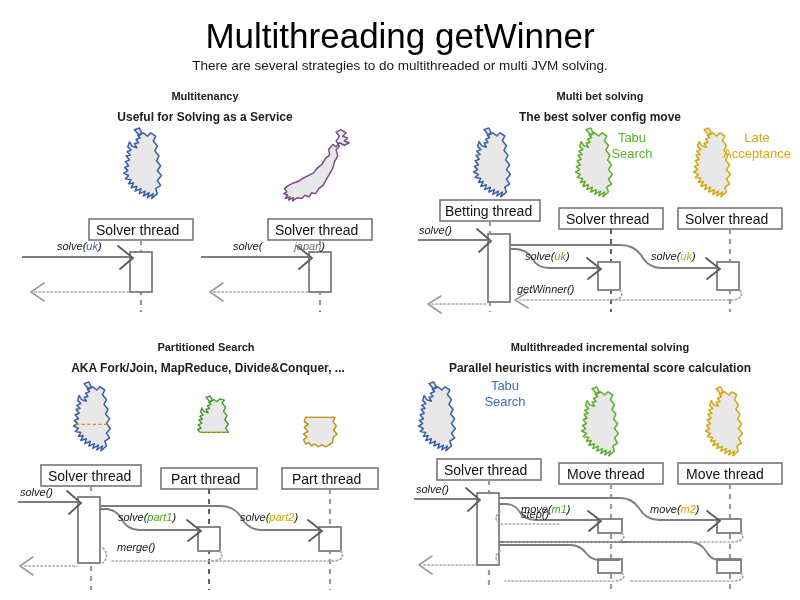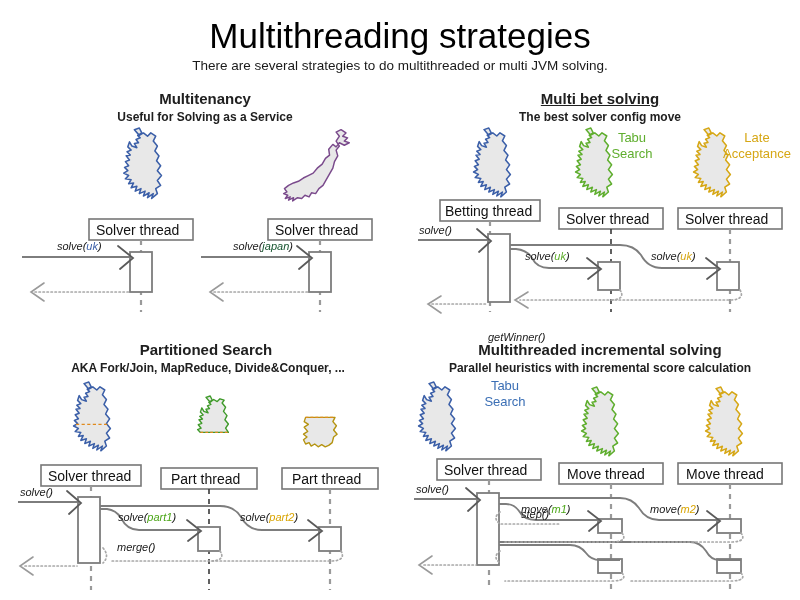--- a/index.html
+++ b/index.html
@@ -10,21 +10,21 @@
   #main-title{
     position:absolute;left:0;top:18px;width:800px;text-align:center;
     font-size:35px;font-weight:400;color:#000;letter-spacing:0px;line-height:1;
   }
   #main-subtitle{
     position:absolute;left:0;top:58px;width:800px;text-align:center;
     font-size:13.5px;font-weight:400;color:#1a1a1a;
   }
 
   
-  .q-title{position:absolute;text-align:center;font-size:15px;font-weight:bold;color:#202020;}
+  .q-title{position:absolute;text-align:center;font-size:11px;font-weight:bold;color:#202020;}
   .q-sub{position:absolute;text-align:center;font-size:12px;font-weight:bold;color:#202020;}
 
   
   svg{position:absolute;left:0;top:0;overflow:visible;}
   .lifeline-box{fill:#ffffff;stroke:#777777;stroke-width:1.6;}
   .lf-dash-grey{stroke:#9a9a9a;stroke-width:2.2;stroke-dasharray:5 5;fill:none;}
   .lf-dash-dark{stroke:#3a3a3a;stroke-width:1.6;stroke-dasharray:5 5;fill:none;}
   .activation{fill:#ffffff;stroke:#7d7d7d;stroke-width:1.8;}
   .msg-solid{stroke:#7d7d7d;stroke-width:1.8;fill:none;}
   .msg-dot{stroke:#a8a8a8;stroke-width:1.7;stroke-dasharray:1.4 2.6;fill:none;stroke-linecap:round;}
@@ -32,39 +32,39 @@
   .arrowhead-light{stroke:#9a9a9a;stroke-width:1.6;fill:none;stroke-linecap:round;}
 
   .map-fill{fill:#e8e8e8;}
   .cut{stroke:#e08a1e;stroke-width:1.6;stroke-dasharray:4 3;fill:none;}
 
   .lbl{position:absolute;font-size:11px;color:#1a1a1a;white-space:nowrap;font-style:italic;}
   .lbl-box{position:absolute;font-size:14px;color:#111;white-space:nowrap;}
   .tag{position:absolute;font-size:13px;text-align:center;line-height:1.22;white-space:nowrap;}
 
   .c-uk{color:#3b5fa8;}
-  .c-japan{color:#14532d;}
+  .c-japan{color:#737373;margin-left:32px;}
   .c-green{color:#4aa516;}
   .c-gold{color:#d9a400;}
   .c-tabu-green{color:#5fae2e;}
   .c-late-gold{color:#d6a715;}
   .c-tabu-blue{color:#3b6fb5;}
 </style>
 </head>
 <body>
 
 <div id="root">
 
-  <div id="main-title">Multithreading strategies</div>
+  <div id="main-title">Multithreading getWinner</div>
   <div id="main-subtitle">There are several strategies to do multithreaded or multi JVM solving.</div>
 
   <div class="q-title" style="left:60px;top:90px;width:290px;">Multitenancy</div>
   <div class="q-sub" style="left:60px;top:110px;width:290px;">Useful for Solving as a Service</div>
 
-  <div class="q-title" style="left:455px;top:90px;width:290px;text-decoration:underline;">Multi bet solving</div>
+  <div class="q-title" style="left:455px;top:90px;width:290px;">Multi bet solving</div>
   <div class="q-sub" style="left:455px;top:110px;width:290px;">The best solver config move</div>
 
   <div class="q-title" style="left:61px;top:341px;width:290px;">Partitioned Search</div>
   <div class="q-sub" style="left:43px;top:361px;width:330px;">AKA Fork/Join, MapReduce, Divide&amp;Conquer, ...</div>
 
   <div class="q-title" style="left:430px;top:341px;width:340px;">Multithreaded incremental solving</div>
   <div class="q-sub" style="left:430px;top:361px;width:340px;">Parallel heuristics with incremental score calculation</div>
 
   <svg width="800" height="600" viewBox="0 0 800 600">
     <defs>
@@ -237,21 +237,21 @@
   <div class="lbl-box" style="left:275px;top:222px;">Solver thread</div>
   <div class="lbl" style="left:57px;top:240px;"><span>solve(</span><span class="c-uk">uk</span><span>)</span></div>
   <div class="lbl" style="left:233px;top:240px;"><span>solve(</span><span class="c-japan">japan</span><span>)</span></div>
 
   <div class="lbl-box" style="left:445px;top:203px;">Betting thread</div>
   <div class="lbl-box" style="left:566px;top:211px;">Solver thread</div>
   <div class="lbl-box" style="left:685px;top:211px;">Solver thread</div>
   <div class="lbl" style="left:419px;top:224px;">solve()</div>
   <div class="lbl" style="left:525px;top:250px;"><span>solve(</span><span class="c-tabu-green">uk</span><span>)</span></div>
   <div class="lbl" style="left:651px;top:250px;"><span>solve(</span><span class="c-late-gold">uk</span><span>)</span></div>
-  <div class="lbl" style="left:488px;top:283px;margin-top:48px;">getWinner()</div>
+  <div class="lbl" style="left:517px;top:283px;">getWinner()</div>
   <div class="tag c-tabu-green" style="left:597px;top:130px;width:70px;">Tabu<br>Search</div>
   <div class="tag c-late-gold" style="left:712px;top:130px;width:90px;">Late<br>Acceptance</div>
 
   <div class="lbl-box" style="left:48px;top:468px;">Solver thread</div>
   <div class="lbl-box" style="left:171px;top:471px;">Part thread</div>
   <div class="lbl-box" style="left:292px;top:471px;">Part thread</div>
   <div class="lbl" style="left:20px;top:486px;">solve()</div>
   <div class="lbl" style="left:118px;top:511px;"><span>solve(</span><span class="c-green">part1</span><span>)</span></div>
   <div class="lbl" style="left:240px;top:511px;"><span>solve(</span><span class="c-gold">part2</span><span>)</span></div>
   <div class="lbl" style="left:117px;top:541px;text-align:right;">merge()</div>

